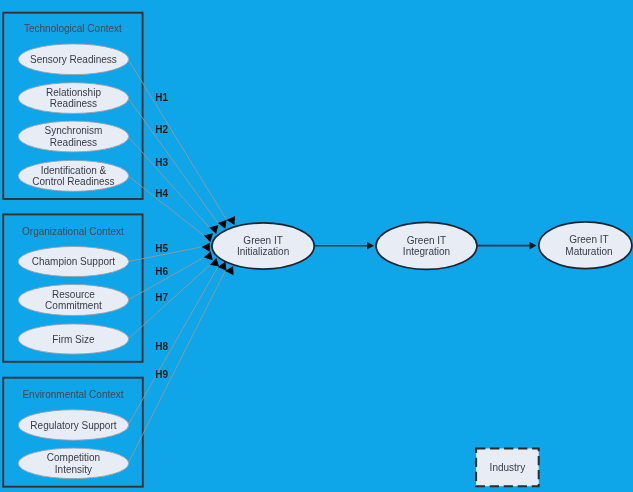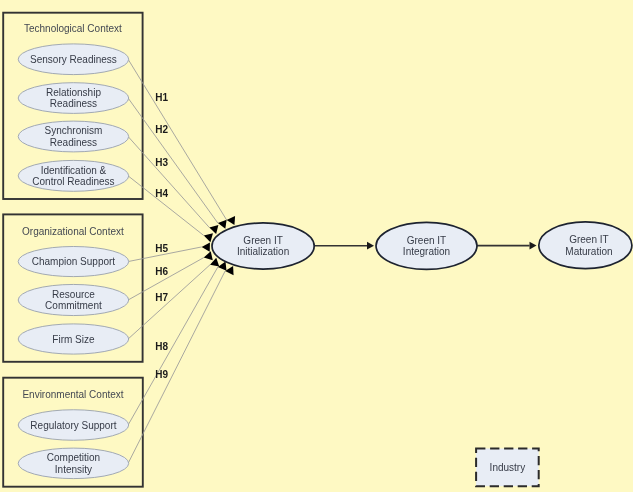--- a/index.html
+++ b/index.html
@@ -1,20 +1,20 @@
 <!DOCTYPE html>
 <html><head>
 <meta charset="utf-8">
 <title>Green IT Adoption Research Model</title>
 <style>
   html,body{margin:0;padding:0;background:#ffffff;}
   body{width:633px;height:492px;overflow:hidden;
        font-family:"Liberation Sans",sans-serif;
        -webkit-font-smoothing:antialiased;}
-  #stage{position:relative;width:633px;height:492px;background:#fef9c3;}
+  #stage{position:relative;width:633px;height:492px;background:#0ea5e9;}
   #svg{display:block;position:absolute;left:0;top:0;will-change:transform;}
   .grp-box{fill:none;stroke:#333333;stroke-width:1.9;}
   .grp-label{font-family:"Liberation Sans",sans-serif;font-size:10px;fill:#434852;
              text-anchor:middle;}
   .node-ell{fill:#e8edf5;stroke:#98a0ad;stroke-width:0.9;}
   .node-label{font-family:"Liberation Sans",sans-serif;font-size:10px;fill:#363b47;
               text-anchor:middle;}
   .stage-ell{fill:#e8edf5;stroke:#1d2330;stroke-width:1.7;}
   .stage-label{font-family:"Liberation Sans",sans-serif;font-size:10px;fill:#363b47;
                text-anchor:middle;}

